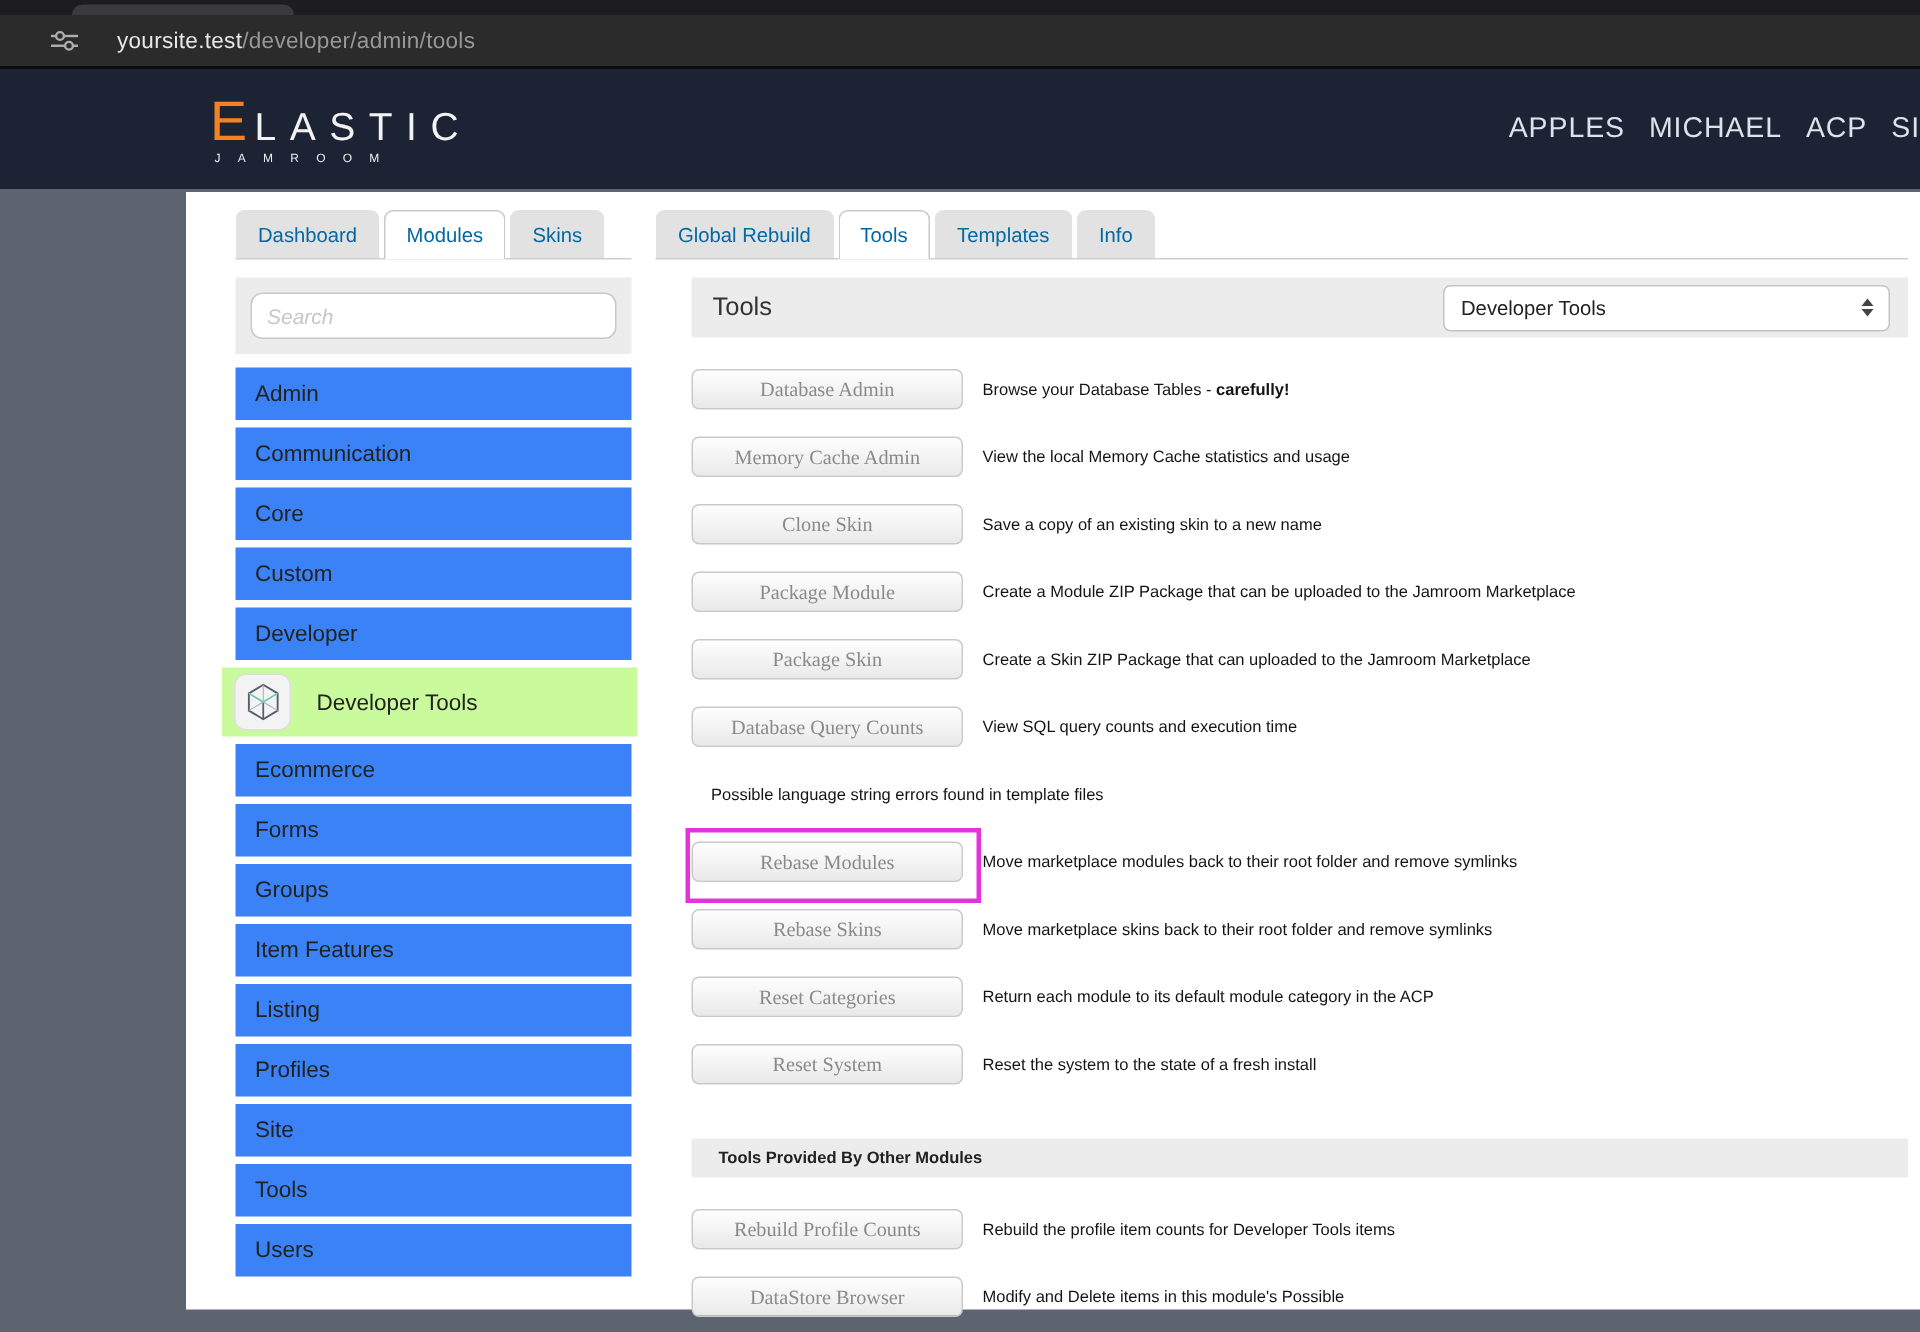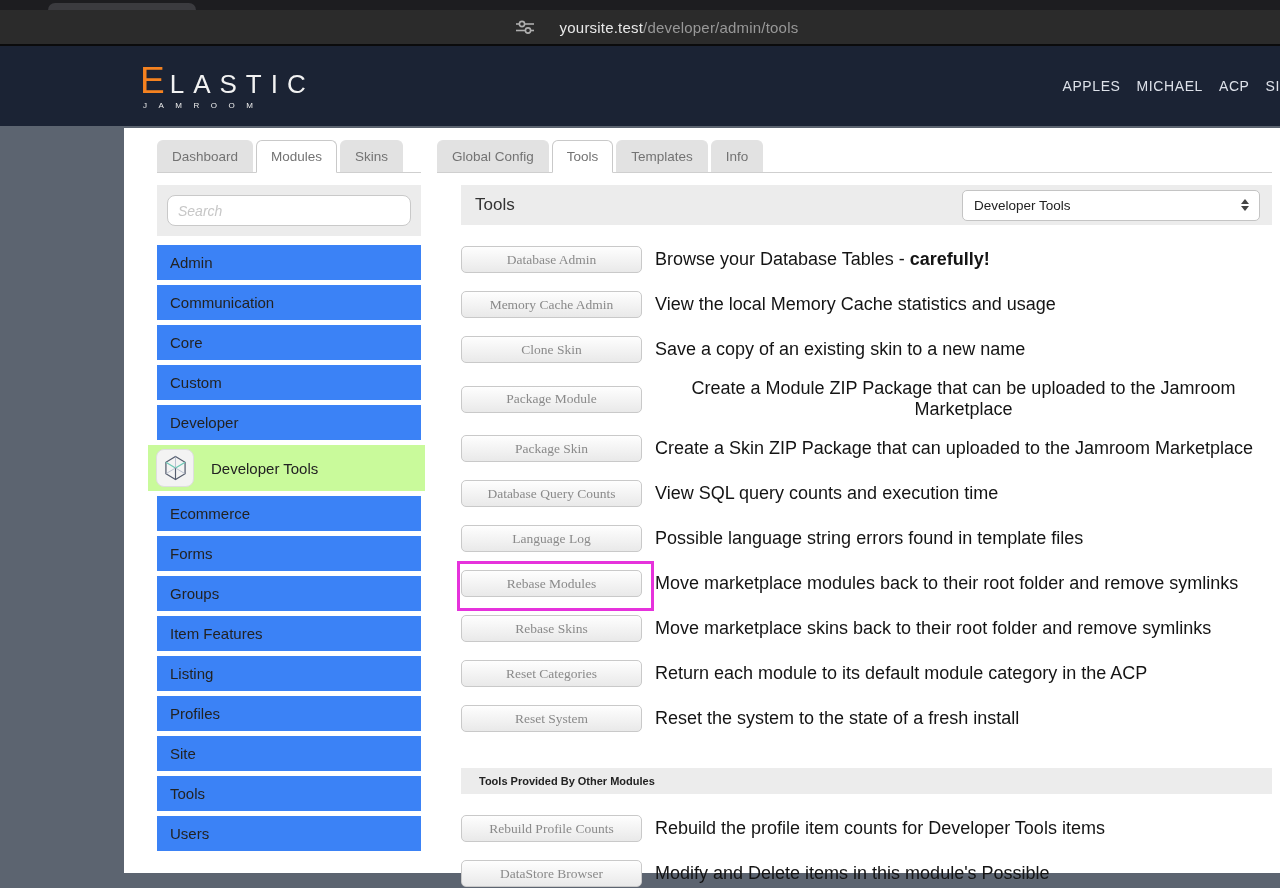--- a/index.html
+++ b/index.html
@@ -9,49 +9,49 @@
     background:#5c6470;
     font-family:"Liberation Sans", sans-serif;
     position:relative; overflow:hidden;
   }
 
   
   .browser-top { height:10px; background:#1d1d20; position:relative; }
   .browser-tab { position:absolute; left:48px; top:3px; width:148px; height:7px;
                  background:#3b3b3f; border-radius:7px 7px 0 0; }
   .urlbar { height:36px; background:#2b2b2b; display:flex; align-items:center;
-            border-bottom:2px solid #0b0b0c;justify-content:center; }
+            border-bottom:2px solid #0b0b0c; }
   .url-icon { margin-left:34px; display:flex; }
   .url-text { margin-left:26px; font-size:15px; letter-spacing:0.2px; white-space:nowrap; }
   .url-host { color:#e8e8e8; }
   .url-path { color:#989898; }
 
   
   .navhead { height:80px; background:#1b2334; display:flex; align-items:center;
              justify-content:space-between; overflow:hidden; }
   .logo { margin-left:140px; line-height:1; cursor:pointer; }
   .logo-top { display:flex; align-items:baseline; }
   .logo-e { color:#f58220; font-size:37px; font-weight:400; }
   .logo-rest { color:#f2f2f2; font-size:26px; letter-spacing:9px; margin-left:5px; }
   .logo-sub { color:#ededed; font-size:8px; letter-spacing:11.5px; margin-top:3px; margin-left:3px; }
-  .nav { display:flex; gap:16px; color:#dde1e9; font-size:14px; letter-spacing:0.6px;
+  .nav { display:flex; gap:16px; color:#dde1e9; font-size:19px; letter-spacing:0.6px;
          white-space:nowrap; flex-shrink:0; }
   .nav-item { cursor:pointer; }
 
   
   .card { position:absolute; left:124px; top:128px; right:0; height:745px;
           background:#ffffff; padding:12px 8px 0 33px; }
 
   
   .tabsrow { display:flex; }
   .tabgroup { display:flex; align-items:flex-end; gap:3px; border-bottom:1px solid #cfcfcf; }
   .tabgroup.g1 { width:264px; margin-right:16px; flex-shrink:0; }
   .tabgroup.g2 { flex:1; }
   .tab { background:#e2e2e2; border:1px solid #e2e2e2; border-bottom:none;
-         border-radius:6px 6px 0 0; padding:8px 14px; font-size:13.5px; color:#737373;
+         border-radius:6px 6px 0 0; padding:8px 14px; font-size:13.5px; color:#0369a1;
          cursor:pointer; white-space:nowrap; }
   .tab.active { background:#fff; border:1px solid #c9c9c9; border-bottom:1px solid #fff;
                 margin-bottom:-1px; position:relative; z-index:1; }
 
   
   .cols { display:flex; margin-top:12px;gap:24px; }
   .sidebar { width:264px; margin-right:16px; flex-shrink:0; }
   .searchbox { background:#ececec; padding:10px; margin-bottom:9px; }
   .searchbox input { width:100%; height:31px; border:1px solid #c9c9c9; border-radius:8px;
                      padding:0 10px; font-size:14px; color:#444; outline:none;
@@ -78,21 +78,21 @@
                   border-right:4px solid transparent; display:block; }
   .sel-arrows i.up { border-bottom:5px solid #444; }
   .sel-arrows i.dn { border-top:5px solid #444; }
 
   .tool-row { display:flex; align-items:center; margin-top:12px; min-height:33px; }
   .tool-row.first { margin-top:18px; }
   .tool-btn { width:181px; height:27px; flex-shrink:0; border:1px solid #c9c9c9;
               border-radius:5px; background:linear-gradient(#fefefe,#e9e9e9);
               color:#8a8a8a; font-size:13.5px; font-family:Liberation Serif, serif;
               cursor:pointer;text-align:center; }
-  .tool-desc { margin-left:13px; font-size:18px; color:#141414;text-align:center; }
+  .tool-desc { margin-left:13px; font-size:11px; color:#141414; }
   .hl-wrap { position:relative; flex-shrink:0; }
   .hl-box { position:absolute; left:-4px; top:-9px; width:197px; height:50px;
             border:3px solid #e632dc; pointer-events:none; }
 
   .section-bar { background:#ececec; margin-top:33px; padding:7px 18px; font-size:11px;
                  font-weight:bold; color:#222; }
 </style>
 </head>
 <body>
 
@@ -128,21 +128,21 @@
 </div>
 
 <div class="card">
   <div class="tabsrow">
     <div class="tabgroup g1">
         <div class="tab">Dashboard</div>
         <div class="tab active">Modules</div>
         <div class="tab">Skins</div>
       </div>
     <div class="tabgroup g2">
-        <div class="tab">Global Config</div>
+        <div class="tab">Global Rebuild</div>
         <div class="tab active">Tools</div>
         <div class="tab">Templates</div>
         <div class="tab">Info</div>
       </div>
   </div>
 
   <div class="cols">
     <div class="sidebar">
       <div class="searchbox">
         <input type="text" placeholder="Search" style="">
@@ -207,21 +207,20 @@
           </div>
           <div class="tool-row">
             <button class="tool-btn">Package Skin</button>
             <div class="tool-desc">Create a Skin ZIP Package that can uploaded to the Jamroom Marketplace</div>
           </div>
           <div class="tool-row">
             <button class="tool-btn">Database Query Counts</button>
             <div class="tool-desc">View SQL query counts and execution time</div>
           </div>
           <div class="tool-row">
-            <button class="tool-btn">Language Log</button>
             <div class="tool-desc">Possible language string errors found in template files</div>
           </div>
           <div class="tool-row">
             <span class="hl-wrap"><button class="tool-btn">Rebase Modules</button><span class="hl-box"></span></span>
             <div class="tool-desc">Move marketplace modules back to their root folder and remove symlinks</div>
           </div>
           <div class="tool-row">
             <button class="tool-btn">Rebase Skins</button>
             <div class="tool-desc">Move marketplace skins back to their root folder and remove symlinks</div>
           </div>

